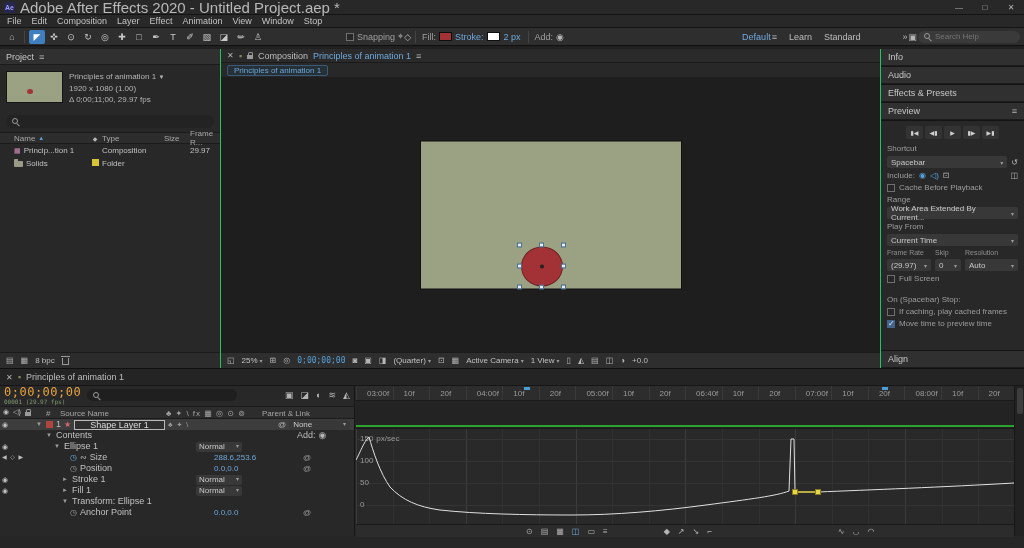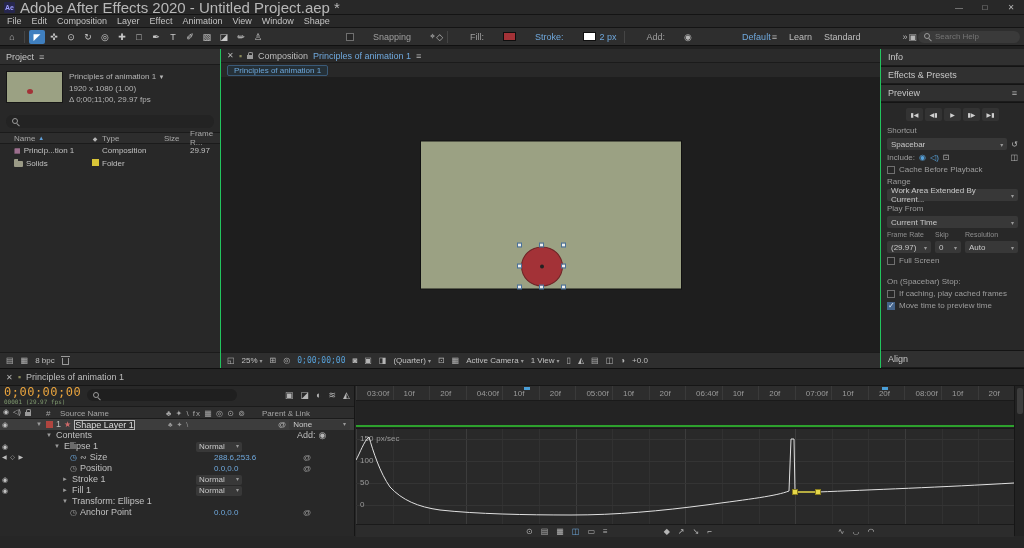--- a/index.html
+++ b/index.html
@@ -14,21 +14,21 @@
 #win-title{font-size:15px;color:#b8b8b8;white-space:nowrap}
 #winbtns{margin-left:auto;display:flex;height:100%}
 #winbtns span{width:26px;display:flex;align-items:center;justify-content:center;font-size:8px;color:#b5b5b5}
 #menubar{height:13px;background:#282828;border-bottom:1px solid #141414;display:flex;align-items:center;padding-left:2px}
 #menubar>span{padding:0 5px;color:#c3c3c3}
 #toolbar{height:18px;background:#2e2e2e;border-bottom:1px solid #101010;display:flex;align-items:center;padding:0 4px;gap:1px;white-space:nowrap}
 .tool{width:16px;height:14px;display:flex;align-items:center;justify-content:center;font-size:9px;color:#c8c8c8;border-radius:2px;flex:none}
 .tool.sel{background:#3f7fbf;color:#fff}
 .tsep{width:1px;height:12px;background:#454545;margin:0 3px;flex:none}
 .swatch{width:13px;height:9px;border:1px solid #0e0e0e;flex:none}
-.tb-label{color:#9f9f9f;margin:0 18px}
+.tb-label{color:#9f9f9f;margin:0 2px}
 .blue-txt{color:#6fa8dc}
 .srch{height:12px;background:#3a3a3a;border-radius:6px;display:flex;align-items:center;gap:3px;padding:0 5px}
 .srch input{background:transparent;border:none;outline:none;color:#bbb;font-size:8px;width:80px;font-family:"Liberation Sans",sans-serif}
 
 .mag{position:relative;width:9px;height:9px;flex:none;display:inline-block}
 .mag::before{content:"";position:absolute;left:1px;top:1px;width:4px;height:4px;border:1px solid #9a9a9a;border-radius:50%}
 .mag::after{content:"";position:absolute;left:6px;top:6px;width:4px;height:1px;background:#9a9a9a;transform:rotate(45deg);transform-origin:0 0}
 .lockic{position:relative;width:6px;height:4px;background:#9a9a9a;display:inline-block;margin-top:3px;flex:none}
 .lockic::before{content:"";position:absolute;left:1px;top:-3px;width:3px;height:3px;border:1px solid #9a9a9a;border-bottom:none;border-radius:2px 2px 0 0}
 .folderic{position:relative;width:9px;height:6px;background:#9a9a86;display:inline-block;border-radius:0 1px 1px 1px;flex:none}
@@ -102,21 +102,21 @@
 .c-av{position:absolute;left:2px;top:0;width:34px;display:flex;gap:3px;align-items:center;height:11px}
 .c-main{position:absolute;left:36px;top:0;height:11px;display:flex;align-items:center;gap:3px;white-space:nowrap}
 .tw{font-size:6px;color:#9a9a9a;width:7px}
 .c-mode{position:absolute;left:196px;top:0;width:46px;height:11px;display:flex;align-items:center}
 .c-mode .dd{height:10px;width:100%;font-size:8px;padding:0 3px}
 .c-val{position:absolute;left:214px;top:0;color:#6fa8dc;font-size:8px}
 .c-pw{position:absolute;left:303px;top:0;color:#9a9a9a;font-size:8px}
 .c-parent{position:absolute;left:278px;top:0;width:72px;height:11px;display:flex;align-items:center;gap:3px}
 .c-add{position:absolute;left:297px;top:0;display:flex;align-items:center;gap:3px;color:#bdbdbd}
 .c-sw{position:absolute;left:168px;top:0;font-size:7px;color:#9a9a9a;letter-spacing:1px}
-.namebox{border:1px solid #b9b9b9;padding:0 0;height:10px;line-height:9px;background:#2f2f2f;color:#dcdcdc}
+.namebox{border:1px solid #b9b9b9;padding:0 15px;height:10px;line-height:9px;background:#2f2f2f;color:#dcdcdc}
 .star{color:#d06a6a;font-size:8px}
 .chip{width:7px;height:7px;background:#b0453f;display:inline-block;flex:none}
 .stopw{font-size:8px;color:#9a9a9a}
 .stopw.on{color:#6ca6d9}
 .redic{display:inline-block;background:#5a2a2a;color:#e8a0a0;font-size:7px;line-height:8px;padding:0 1px;border-radius:1px}
 .eyeg{font-size:7px;color:#c2c2c2}
 .keyn{font-size:6px;color:#bdbdbd;letter-spacing:1px}
 
 #tl-right{position:absolute;left:356px;top:17px;right:10px;bottom:12px;background:#262626}
 #ruler{height:15px;background:#2d2d2d;border-bottom:1px solid #1a1a1a;display:flex;position:relative;font-size:8px;color:#9a9a9a}
@@ -158,21 +158,21 @@
 
   <div id="menubar">
     <span>File</span>
     <span>Edit</span>
     <span>Composition</span>
     <span>Layer</span>
     <span>Effect</span>
     <span>Animation</span>
     <span>View</span>
     <span>Window</span>
-    <span>Shape</span>
+    <span>Stop</span>
   </div>
 
   <div id="toolbar">
     <span class="tool">⌂</span>
     <span class="tsep"></span>
     <span class="tool sel">◤</span>
     <span class="tool">✜</span>
     <span class="tool">⊙</span>
     <span class="tool">↻</span>
     <span class="tool">◎</span>
@@ -335,20 +335,23 @@
         <span class="ic">◑</span>
         <span>+0.0</span>
       </div>
     </div>
 
     <div id="rightcol">
       <div class="rsec">
           <span>Info</span>
         </div>
       <div class="rsec">
+          <span>Audio</span>
+        </div>
+      <div class="rsec">
           <span>Effects &amp; Presets</span>
         </div>
       <div class="rsec">
         <span>Preview</span>
         <span class="ic" style="margin-left:auto">≡</span>
       </div>
       <div id="preview-body">
         <div id="transport">
           <span>▮◀</span>
           <span>◀▮</span>

